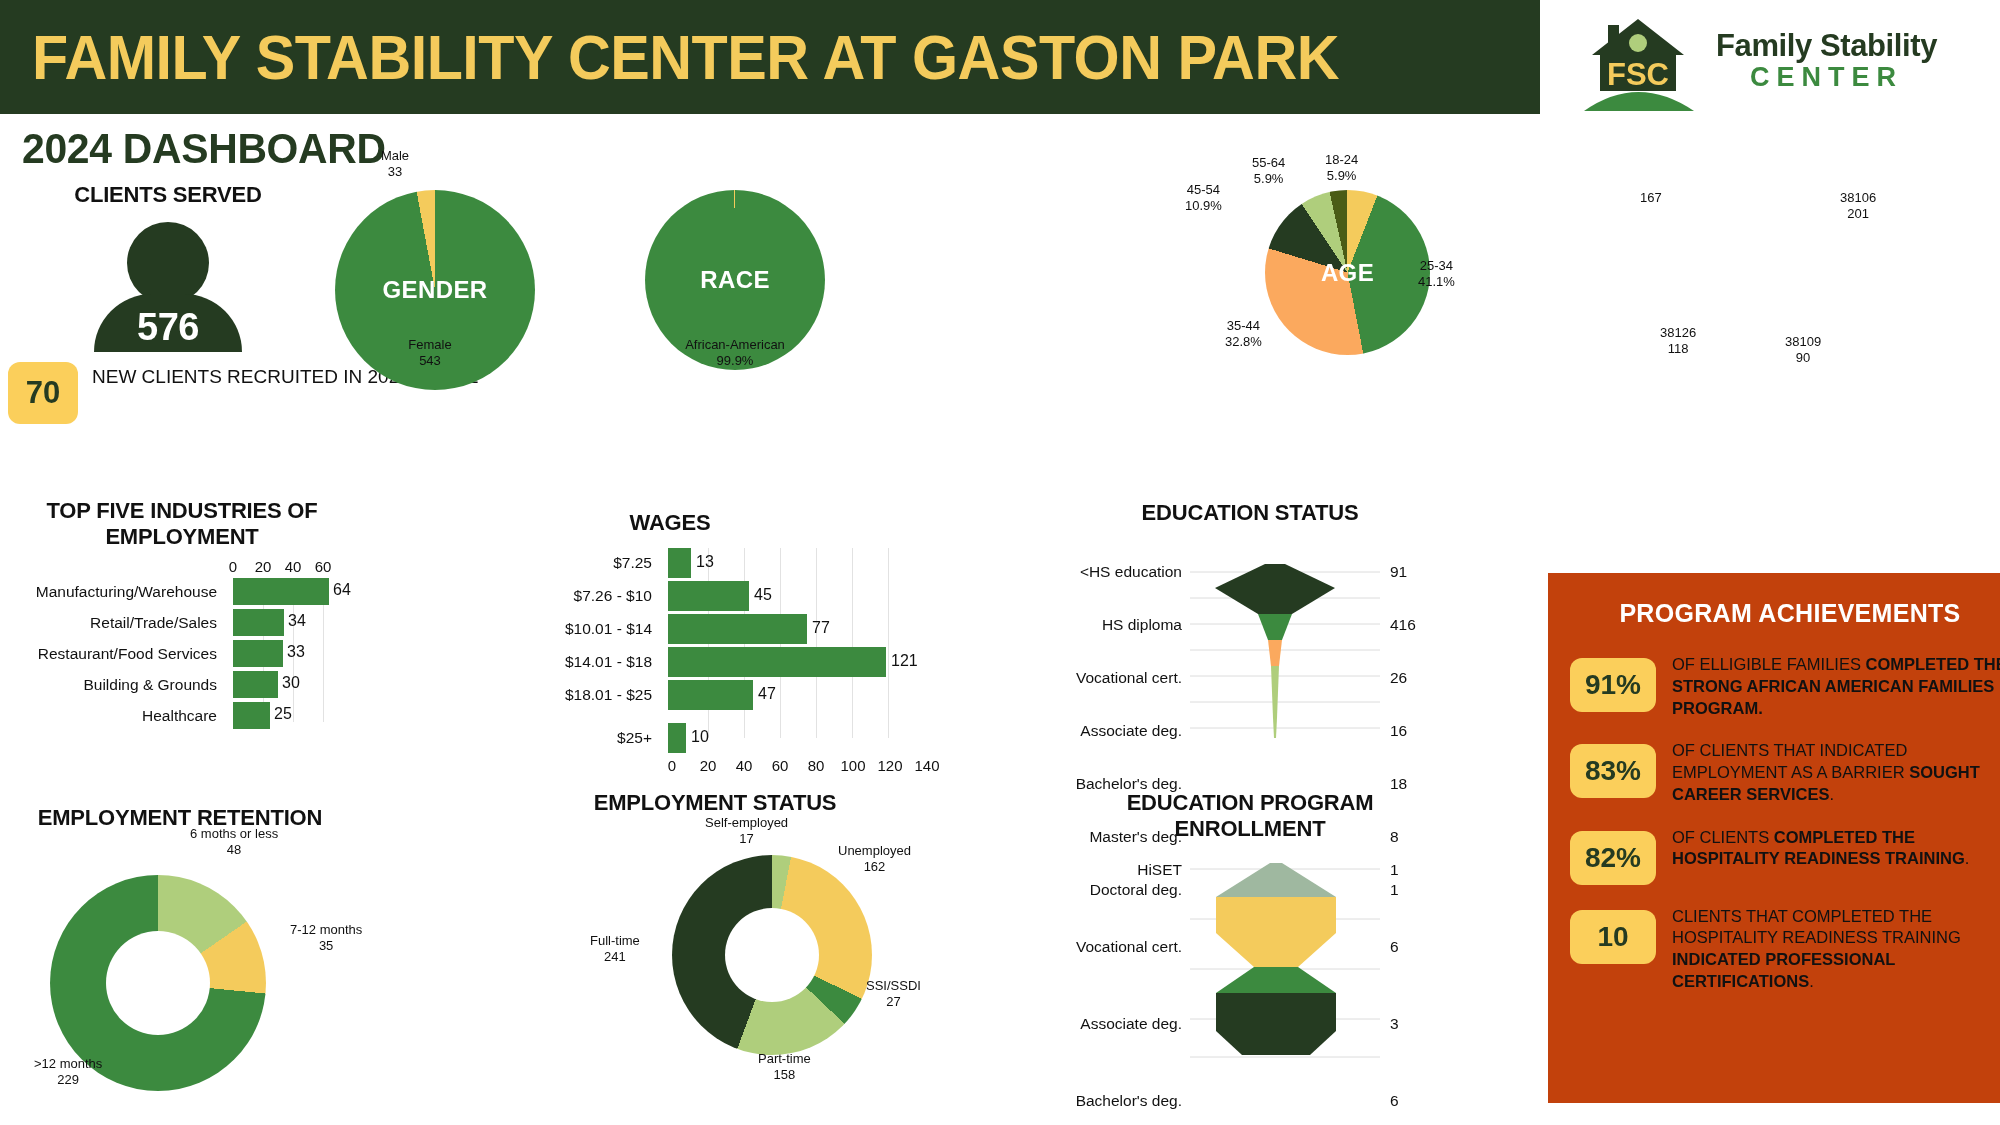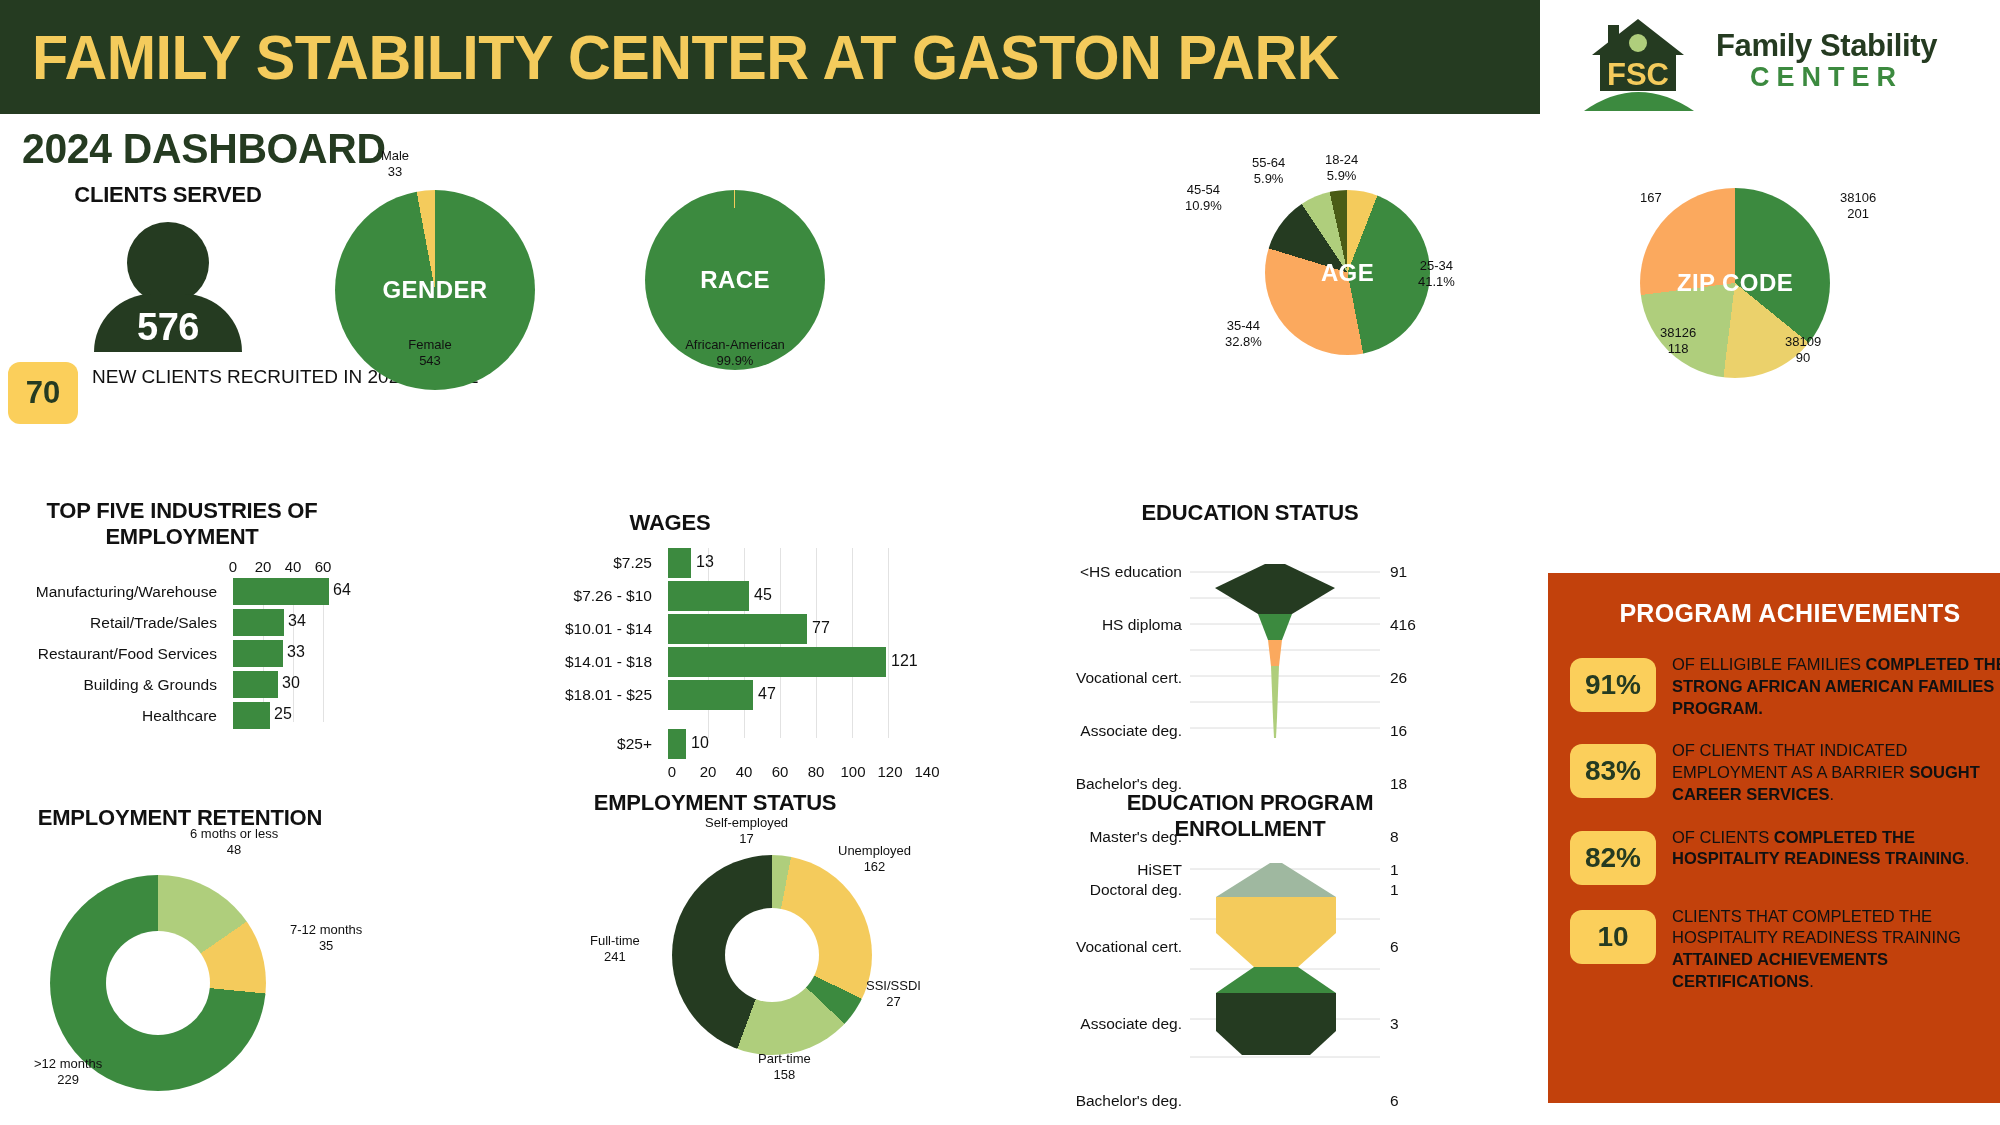--- a/index.html
+++ b/index.html
@@ -204,25 +204,20 @@
   </div>
   <div class="lbl" style="left:1185px; top:182px;">
     <div>45-54</div>
     <div>10.9%</div>
   </div>
   <div class="lbl" style="left:1252px; top:155px;">
     <div>55-64</div>
     <div>5.9%</div>
   </div>
 
-  <div class="pie-block" style="left:1640px; top:188px; width:190px;">
-    <div class="pie" style="width:190px;height:190px;background:conic-gradient(#3C8A3F 0deg 129.1deg, #EBD16B 129.1deg 187deg, #AFCE7C 187deg 262.7deg, #FBA95E 262.7deg 360deg);">
-      <div class="pie-label">ZIP CODE</div>
-    </div>
-  </div>
   <div class="lbl" style="left:1840px; top:190px;">
     <div>38106</div>
     <div>201</div>
   </div>
   <div class="lbl" style="left:1785px; top:334px;">
     <div>38109</div>
     <div>90</div>
   </div>
   <div class="lbl" style="left:1660px; top:325px;">
     <div>38126</div>
@@ -320,21 +315,21 @@
           <span class="hbar-val" style="left:144px;top:5px;">77</span>
         </div>
       </div>
       <div class="hbar-row" style="height:30px;margin-bottom:3px;">
         <div class="hbar-name" style="width:128px">$14.01 - $18</div>
         <div class="hbar-track" style="width:250px;height:30px;">
           <div class="hbar-fill" style="width:218px;height:30px;"></div>
           <span class="hbar-val" style="left:223px;top:5px;">121</span>
         </div>
       </div>
-      <div class="hbar-row" style="height:30px;margin-bottom:19px;align-items:center;">
+      <div class="hbar-row" style="height:30px;margin-bottom:13px;align-items:center;">
         <div class="hbar-name" style="width:128px">$18.01 - $25</div>
         <div class="hbar-track" style="width:250px;height:30px;">
           <div class="hbar-fill" style="width:85px;height:30px;"></div>
           <span class="hbar-val" style="left:90px;top:5px;">47</span>
         </div>
       </div>
       <div class="hbar-row" style="height:30px;margin-bottom:3px;">
         <div class="hbar-name" style="width:128px">$25+</div>
         <div class="hbar-track" style="width:250px;height:30px;">
           <div class="hbar-fill" style="width:18px;height:30px;"></div>
@@ -510,18 +505,18 @@
     <div class="achv-row">
       <div class="achv-pill">82%</div>
       <div class="achv-text">
         <span>OF CLIENTS </span><b>COMPLETED THE HOSPITALITY READINESS TRAINING</b><span>.</span>
       </div>
     </div>
 
     <div class="achv-row">
       <div class="achv-pill">10</div>
       <div class="achv-text">
-        <span>CLIENTS THAT COMPLETED THE HOSPITALITY READINESS TRAINING </span><b>ATTAINED ACHIEVEMENTS CERTIFICATIONS</b><span>.</span>
+        <span>CLIENTS THAT COMPLETED THE HOSPITALITY READINESS TRAINING </span><b>INDICATED PROFESSIONAL CERTIFICATIONS</b><span>.</span>
       </div>
     </div>
   </div>
 
 </div>
 
 </body></html>

